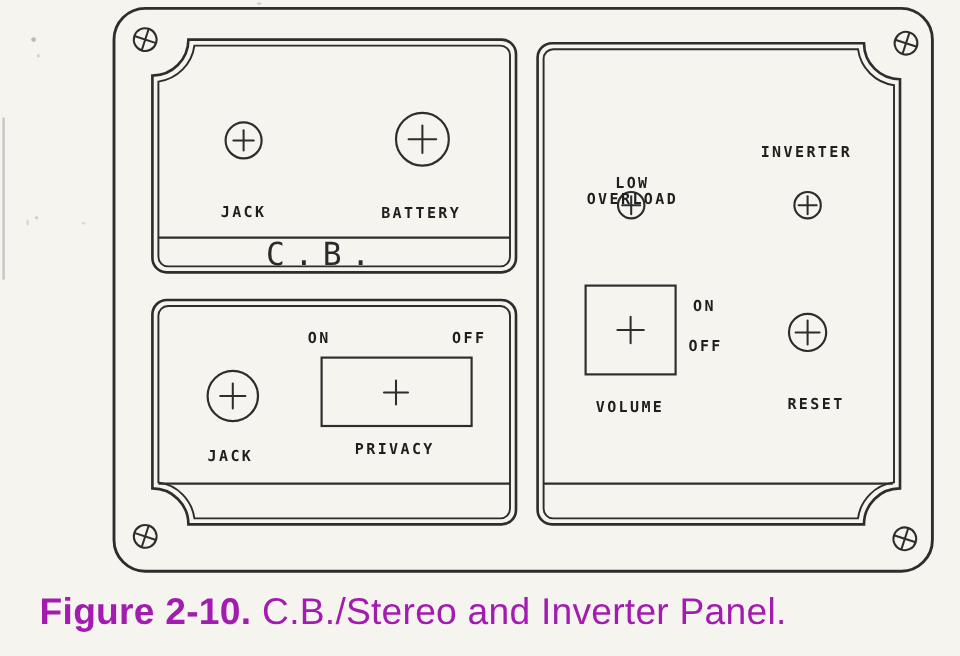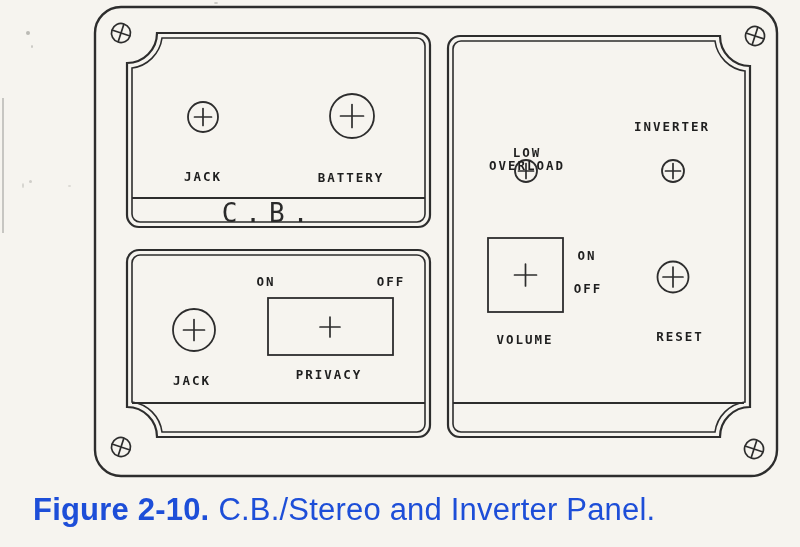--- a/index.html
+++ b/index.html
@@ -35,21 +35,21 @@
     font-size:12.5px;font-weight:bold;letter-spacing:2px;
     text-align:center;line-height:13px;margin-top:34px;
   }
   .panel-title{
     font-family:"DejaVu Sans Mono","Liberation Mono",monospace;
     font-size:26px;font-weight:400;letter-spacing:8px;color:#2a2a2a;
     transform:translate(-50%,-50%) scale(1,1.02);
   }
   .caption{
     position:absolute;left:33px;top:492px;
-    font-size:31px;color:#1d4ed8;letter-spacing:0.2px;
+    font-size:31px;color:#a21caf;letter-spacing:0.2px;
   }
   .cap-b{font-weight:bold;margin-right:9px;}
   .speck{position:absolute;background:#8a8a85;border-radius:50%;}
   .smudge{position:absolute;background:rgba(60,60,58,0.25);}
 </style>
 </head>
 <body style="--ink: #2d2d2d; --paper: #f6f4ef;">
 
 <div class="page">
 

